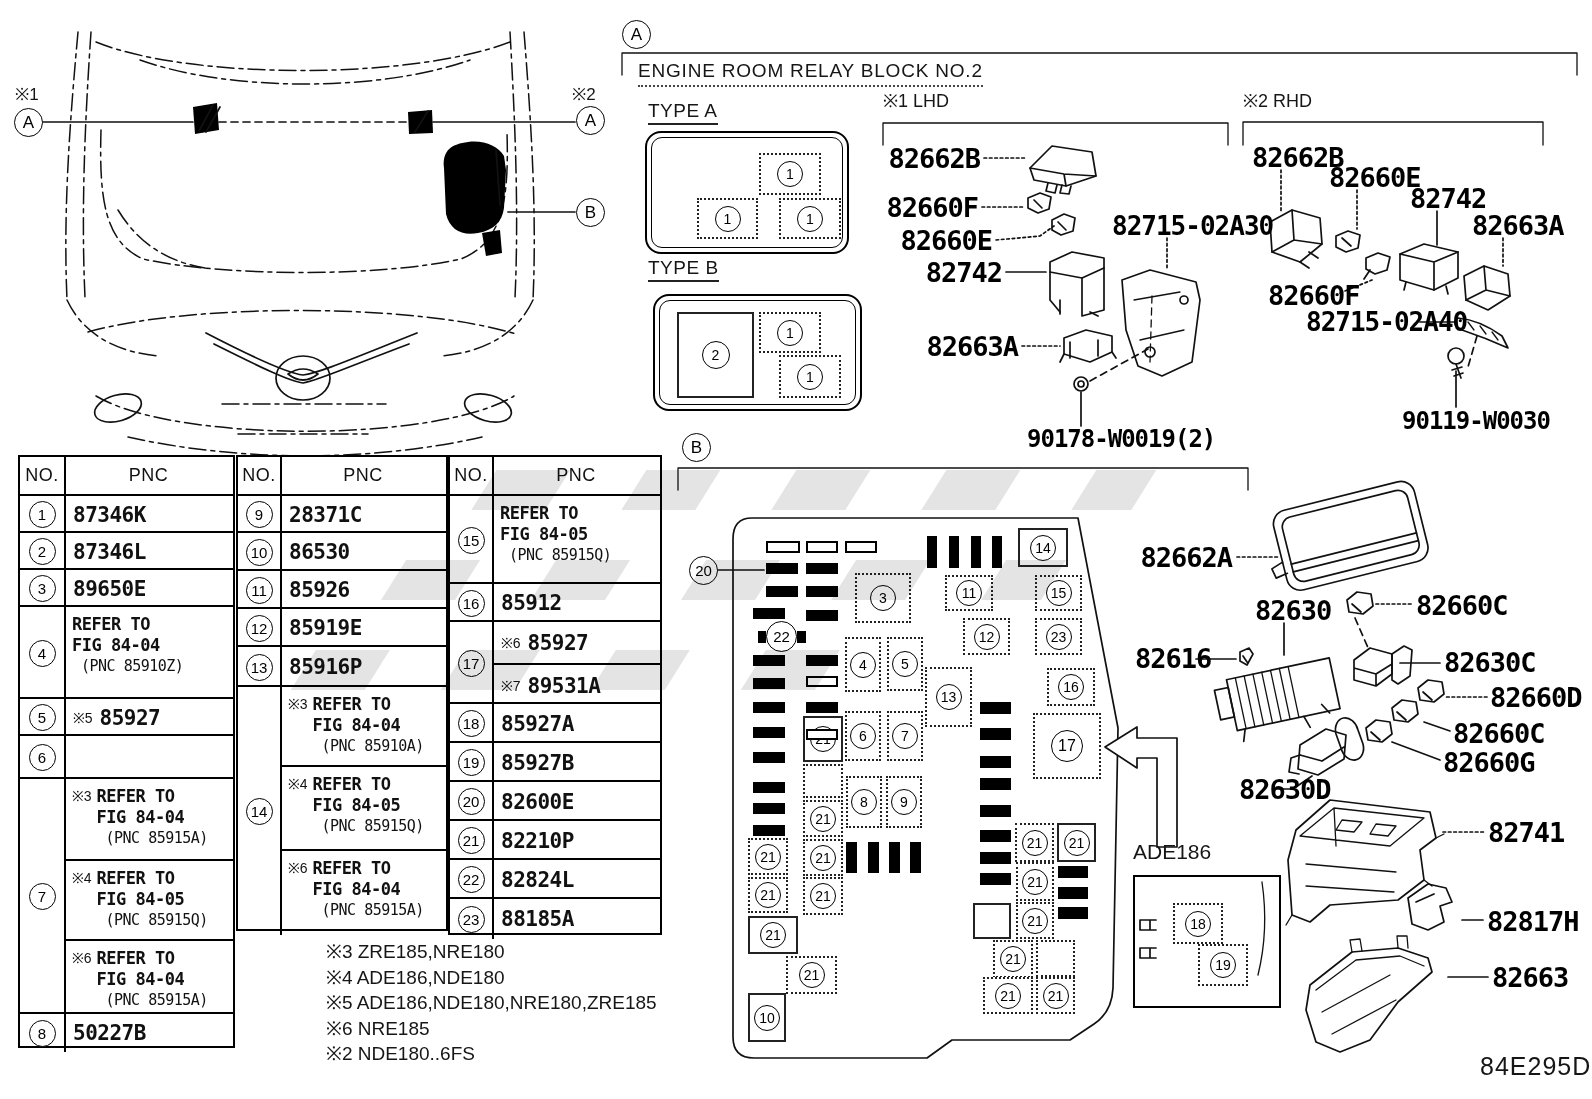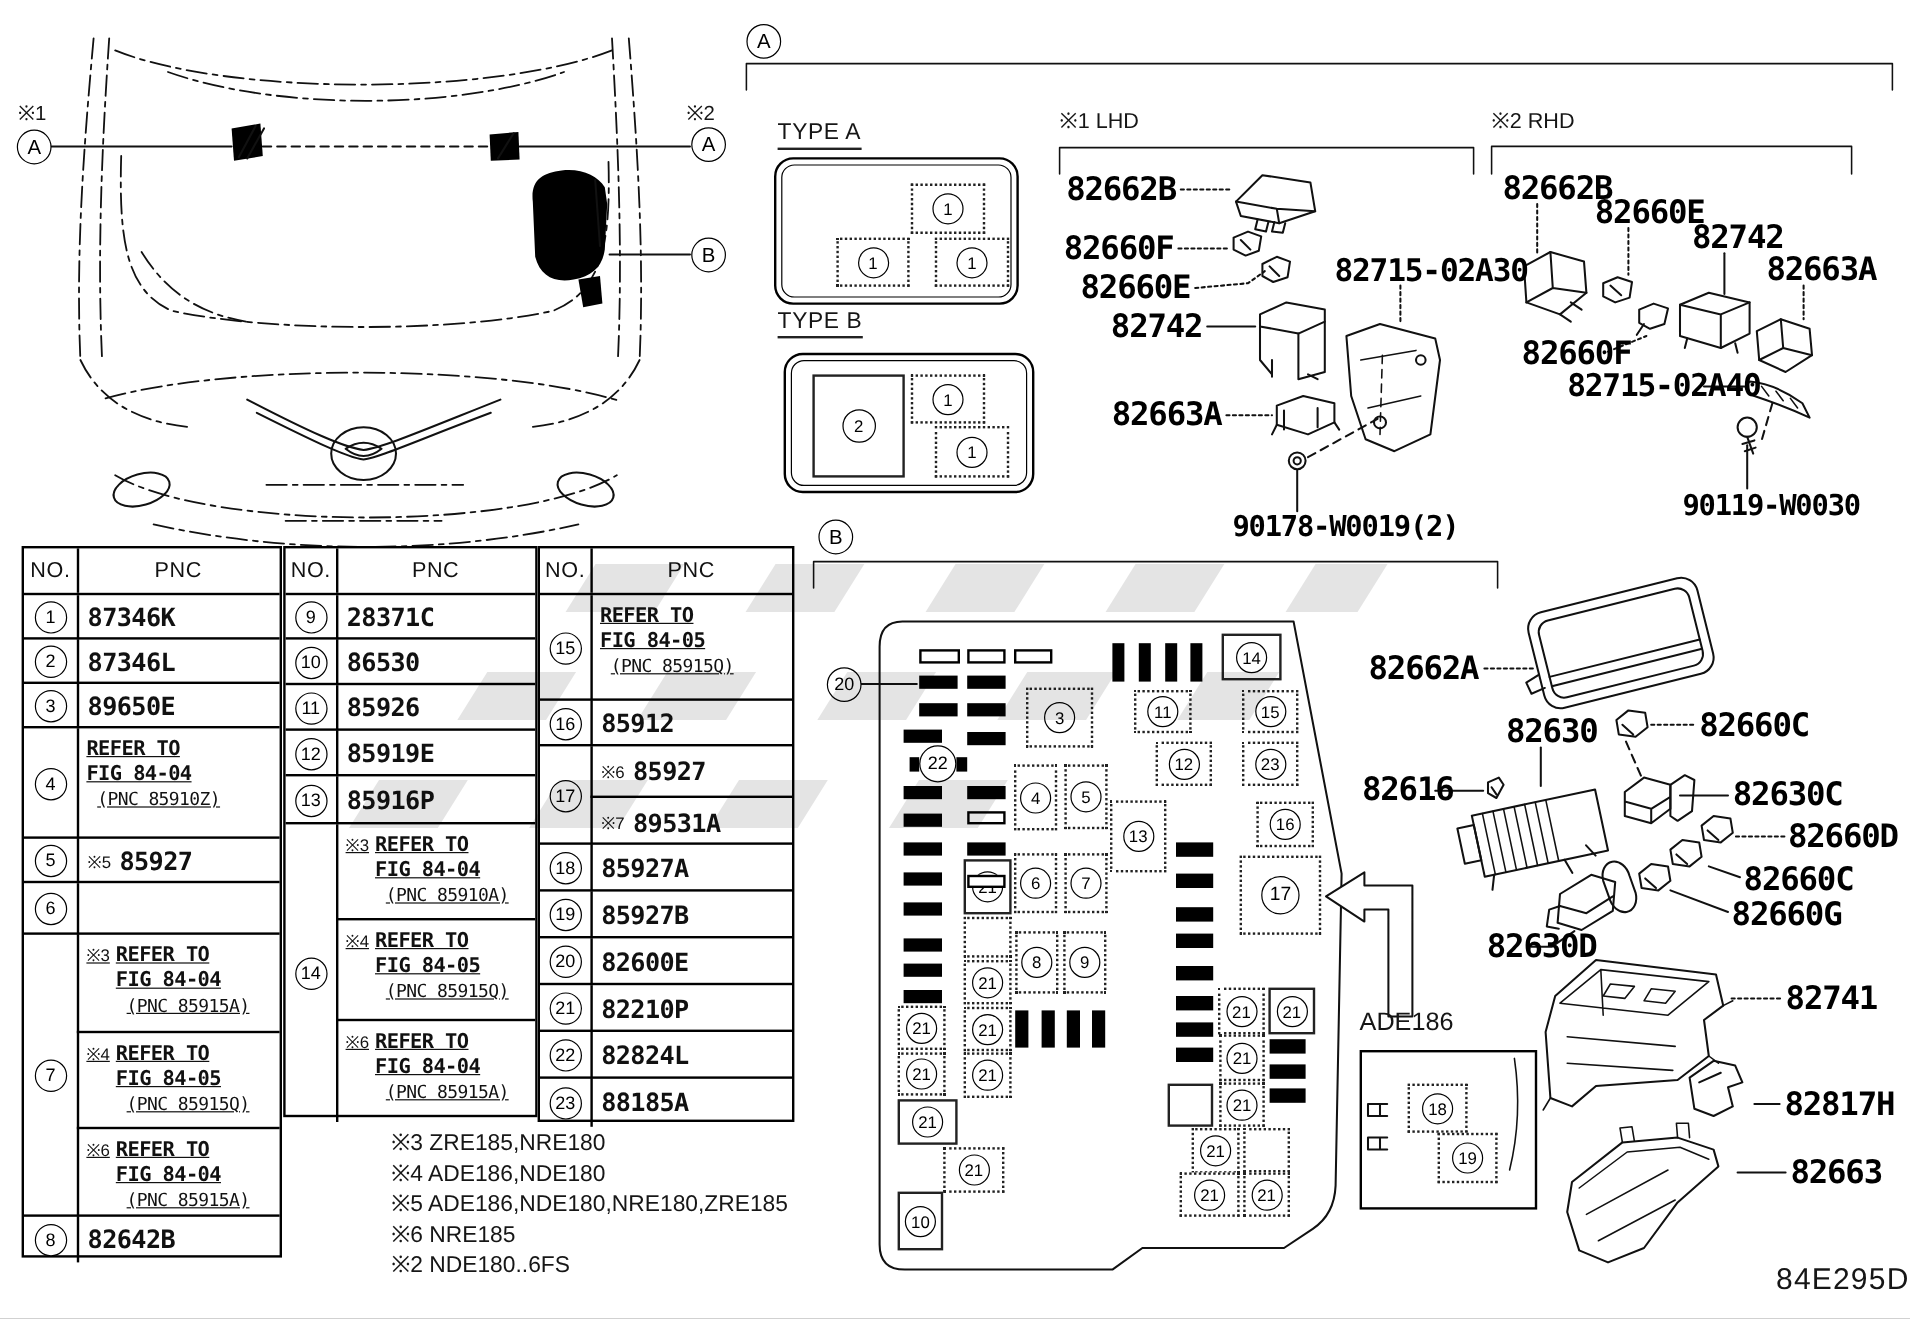--- a/index.html
+++ b/index.html
@@ -44,21 +44,21 @@
   .tg{position:absolute;border:2.5px solid #000;background:#fff;box-sizing:border-box;}
   .trow{position:absolute;left:0;right:0;}
   .tbt{border-top:2px solid #000;}
   .tno{position:absolute;top:0;bottom:0;left:0;border-right:2px solid #000;display:flex;align-items:center;justify-content:center;}
   .tct{position:absolute;top:0;bottom:0;right:0;}
   .thx{font:400 18px "Liberation Sans",sans-serif;letter-spacing:.5px;}
   .pline{display:flex;align-items:center;height:100%;padding-left:9px;gap:7px;}
   .pnc{font:700 21px "DejaVu Sans Mono",monospace;letter-spacing:-.5px;white-space:nowrap;}
   .note{font:400 14px "Liberation Sans",sans-serif;white-space:nowrap;}
   .tsub{position:absolute;left:0;right:0;}
-  .rblock{display:flex;padding:7px 0 0 8px;gap:5px;text-decoration:underline;}
+  .rblock{display:flex;padding:7px 0 0 8px;gap:5px;}
   .rl1,.rl2{font:700 17px "DejaVu Sans Mono",monospace;letter-spacing:-.5px;line-height:21px;white-space:nowrap;}
   .rl3{font:400 15px "DejaVu Sans Mono",monospace;letter-spacing:-.5px;line-height:21px;padding-left:9px;white-space:nowrap;text-align:right;}
   .fnote{position:absolute;font:400 19px "Liberation Sans",sans-serif;color:#161616;white-space:nowrap;}
   .adebox{position:absolute;border:2px solid #000;box-sizing:border-box;}
 </style>
 </head>
 <body>
 
 <div id="canvas">
 
@@ -226,20 +226,21 @@
     </g>
   </svg>
 
   <div class="lbl" style="left:15px;top:82px;font-size:17px">※1</div>
   <div class="lbl" style="left:572px;top:82px;font-size:17px">※2</div>
   <span class="circ callout" style="left:14px;top:108px">A</span>
   <span class="circ callout" style="left:576px;top:106px">A</span>
   <span class="circ callout" style="left:576px;top:198px">B</span>
 
   <span class="circ callout" style="left:622px;top:20px">A</span>
+  <div class="sect" style="left:638px;top:60px">ENGINE ROOM RELAY BLOCK NO.2</div>
   <div class="lbl" style="left:883px;top:88px">※1 LHD</div>
   <div class="lbl" style="left:1243px;top:88px">※2 RHD</div>
 
   <div class="tlabel" style="left:648px;top:100px">TYPE A</div>
   <div class="typebox" style="left:645px;top:131px;width:200px;height:119px">
     <div class="tb-inner"></div>
     <div class="slot" style="left:112px;top:20px;width:58px;height:38px">
         <span class="circ" style="width:26px;height:26px">1</span>
       </div>
     <div class="slot" style="left:50px;top:65px;width:57px;height:37px">
@@ -548,21 +549,21 @@
               </div>
             </div>
           </div>
         </div>
         <div class="trow tbt" style="top: 555px; height: 38px;">
           <div class="tno" style="width: 44px;">
             <span class="circ" style="height: 27px; width: 27px; font-size: 15px;">8</span>
           </div>
           <div class="tct" style="left: 44px;">
             <div class="pline">
-              <span class="pnc">82642B</span>
+              <span class="pnc">50227B</span>
             </div>
           </div>
         </div>
       </div>
       <div class="tg" style="left: 236px; top: 455px; width: 212px; height: 476px;">
         <div class="trow" style="top: 0px; height: 37px;">
           <div class="tno thx" style="width: 42px;">NO.</div>
           <div class="tct thx" style="left: 42px; display: flex; align-items: center; justify-content: center;">PNC</div>
         </div>
         <div class="trow tbt" style="top: 37px; height: 37px;">

